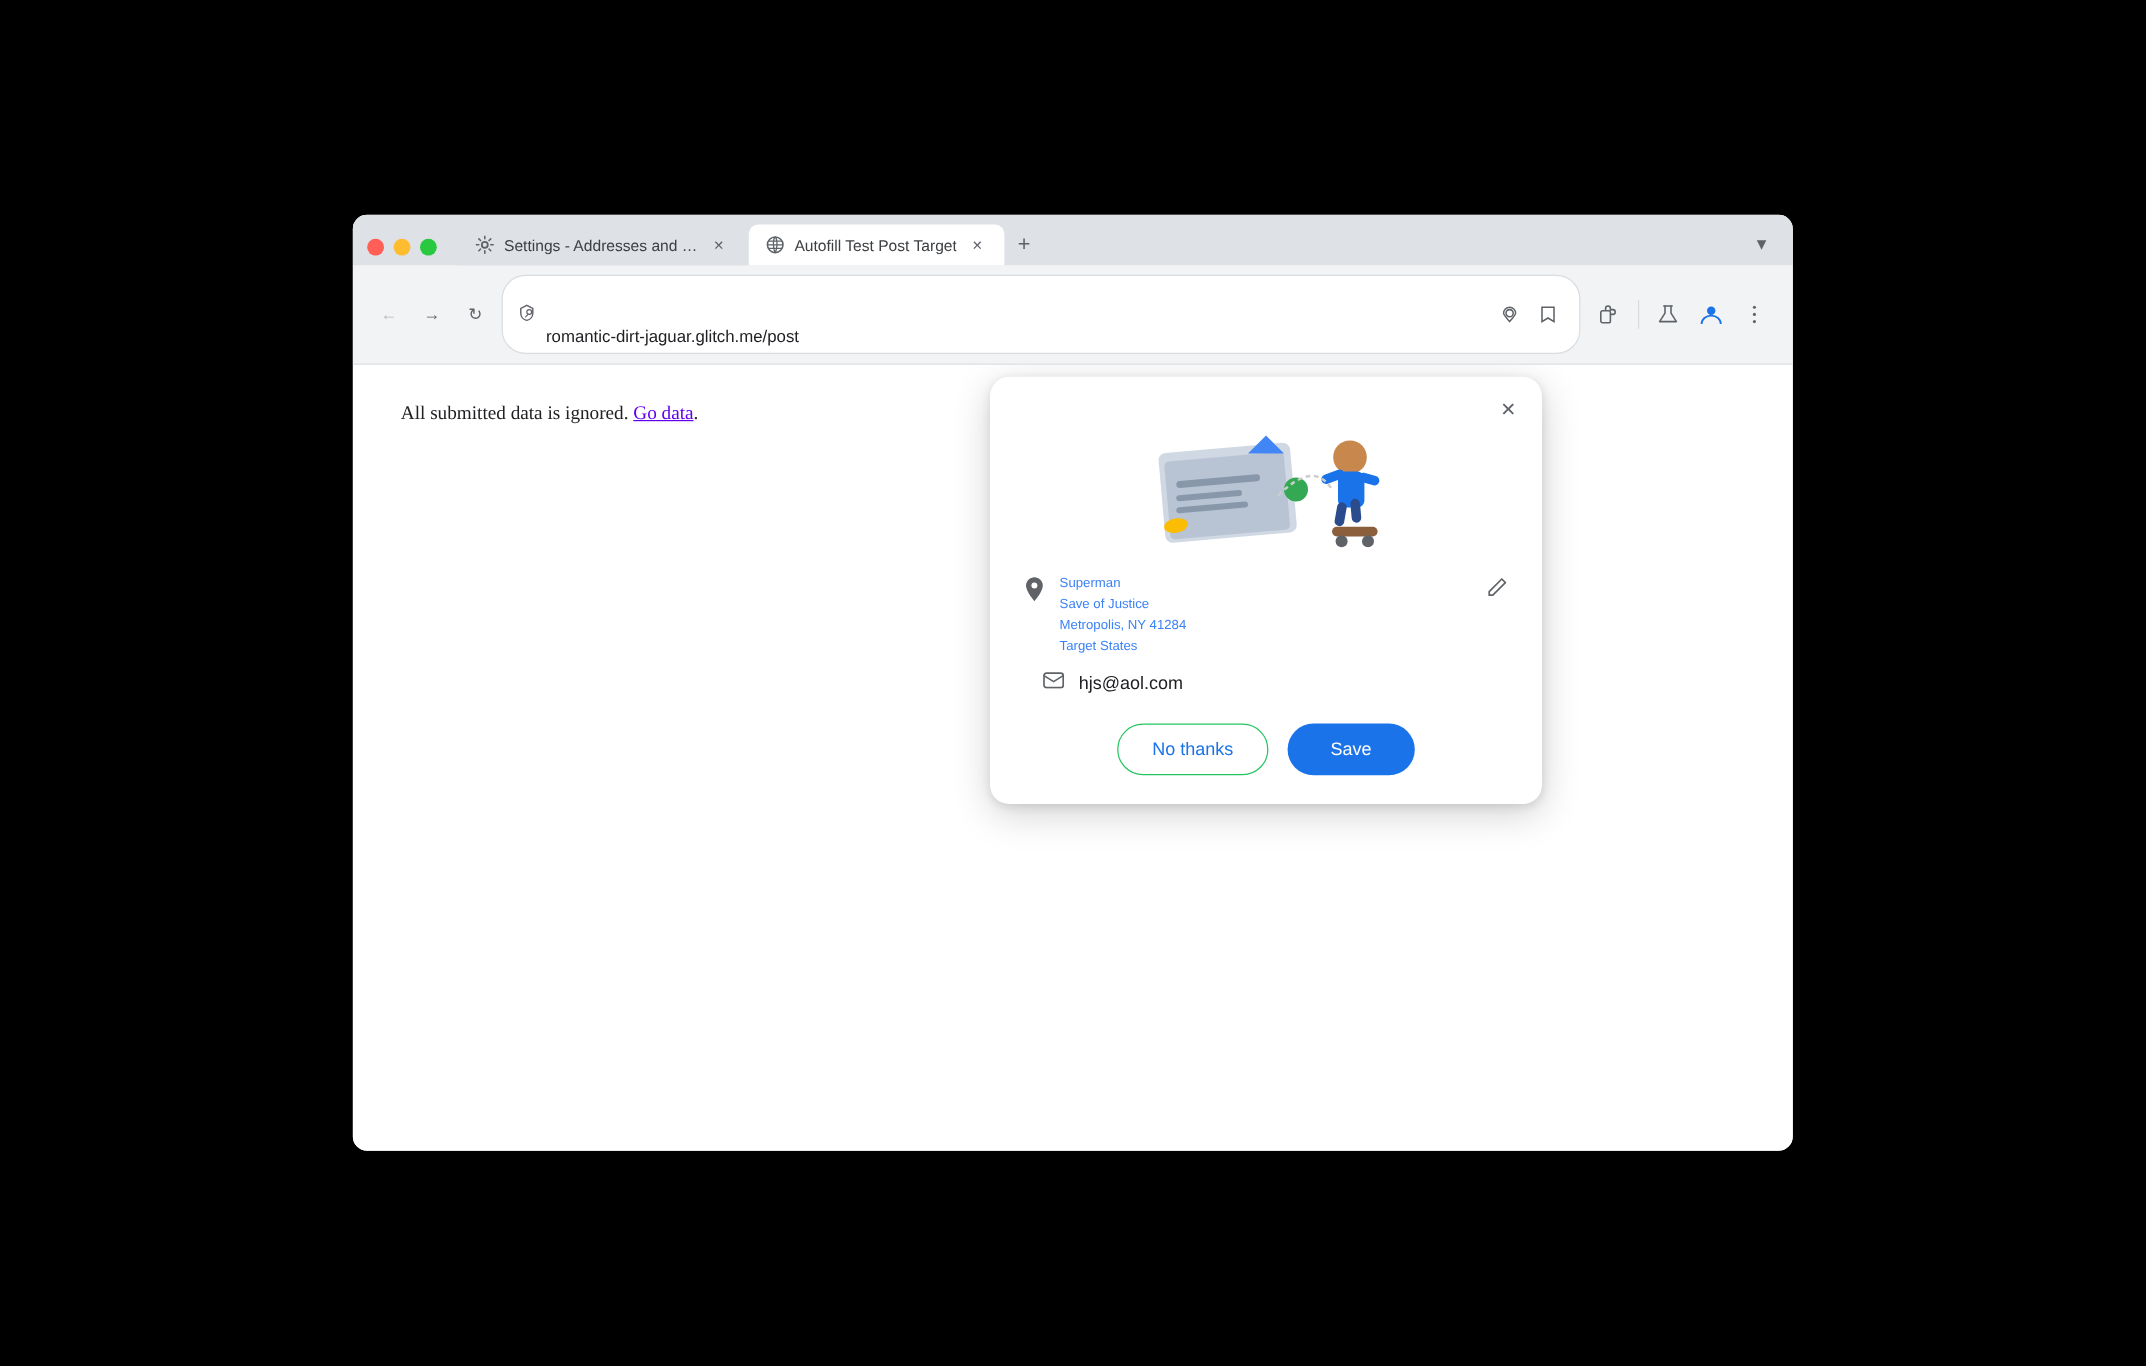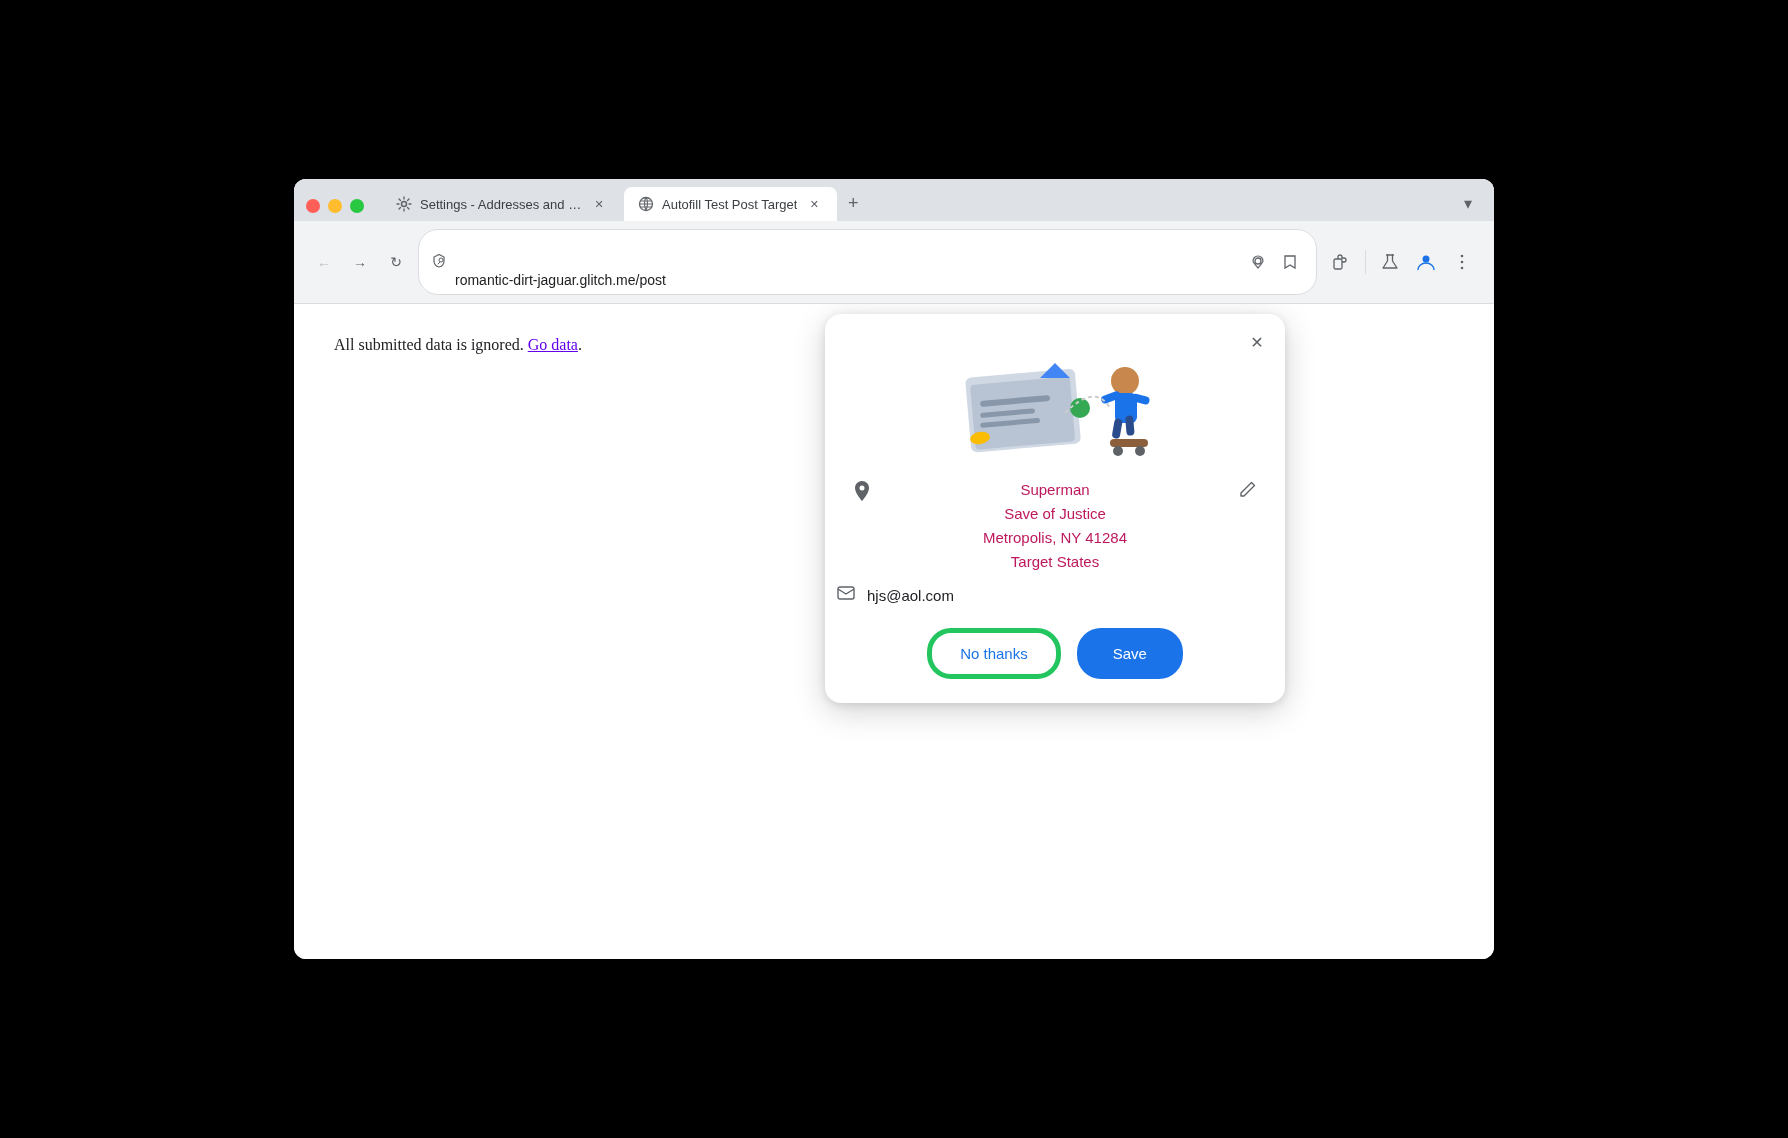--- a/index.html
+++ b/index.html
@@ -271,34 +271,33 @@
     .address-icon {
       color: #5f6368;
       font-size: 18px;
       margin-top: 2px;
       flex-shrink: 0;
     }
     .address-lines {
       flex: 1;
     }
     .address-line {
-      font-size: 15px;
-      color: #be185d;
+      font-size: 11px;
+      color: #3b82f6;
       line-height: 1.6;
-      text-align: center;
     }
     .edit-btn {
       color: #5f6368;
       font-size: 18px;
       cursor: pointer;
       flex-shrink: 0;
       margin-top: 2px;
     }
     .email-section {
-      padding: 12px 28px 24px 12px;
+      padding: 12px 28px 24px 44px;
       display: flex;
       align-items: center;
       gap: 12px;
     }
     .email-icon {
       color: #5f6368;
       font-size: 16px;
     }
     .email-text {
       font-size: 15px;
@@ -306,21 +305,21 @@
     }
     .dialog-actions {
       display: flex;
       justify-content: center;
       gap: 16px;
       padding: 0 28px;
     }
     .btn-no-thanks {
       padding: 12px 28px;
       border-radius: 24px;
-      border: 5px solid #22c55e;
+      border: 1px solid #22c55e;
       background: #fff;
       color: #1a73e8;
       font-size: 15px;
       font-weight: 500;
       cursor: pointer;
     }
     .btn-save {
       padding: 12px 36px;
       border-radius: 24px;
       border: none;

